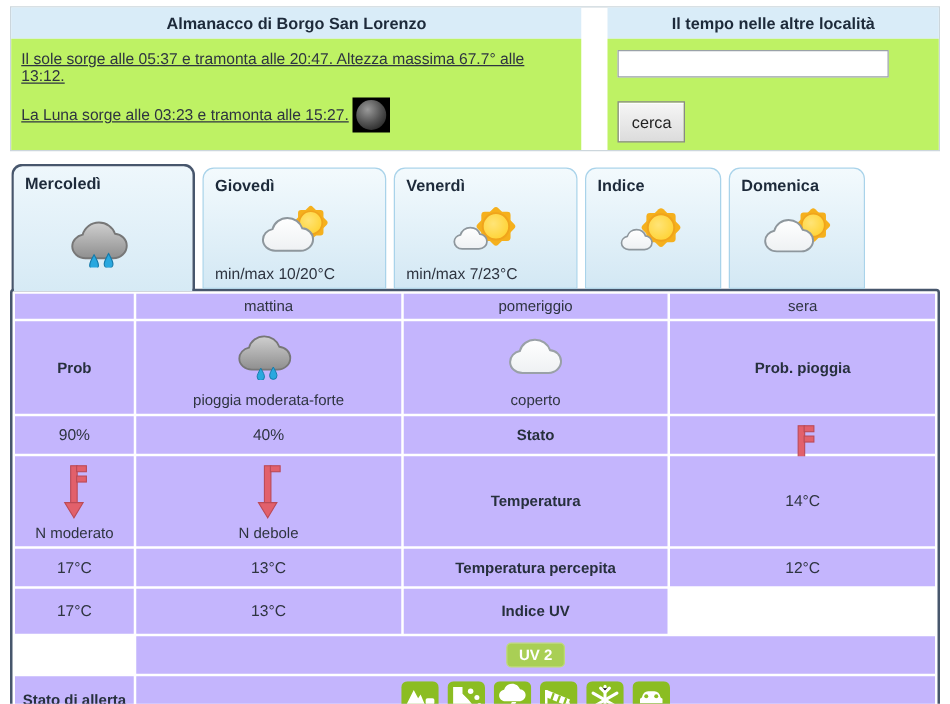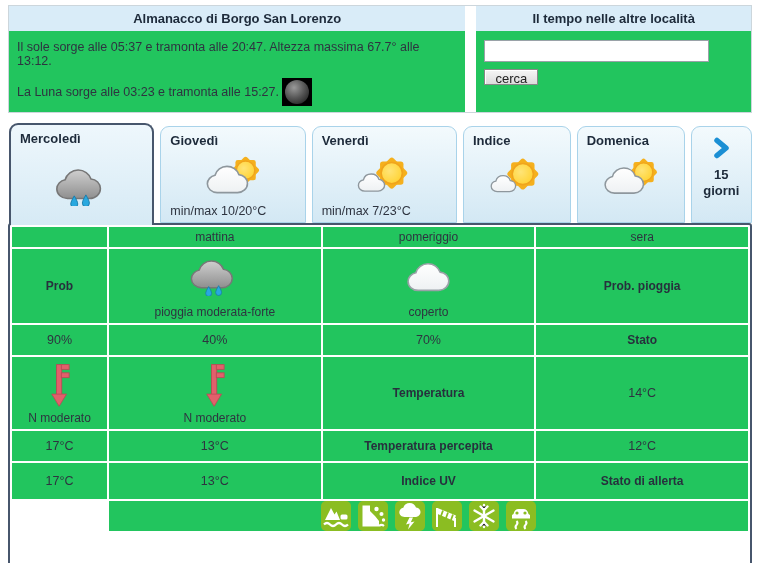--- a/index.html
+++ b/index.html
@@ -6,40 +6,40 @@
   body{
     width:760px;height:563px;overflow:hidden;background:#fff;
     font-family:"Liberation Sans", sans-serif;color:#2e3440;
     position:relative;
   }
   .page{padding:5px 8px 0 8px;}
 
   
   .almanac-wrap{
     border:1px solid #ccd6dc;background:#fff;
-    display:grid;grid-template-columns:61.5% 1fr;gap:11px;
+    display:grid;grid-template-columns:61.5% 1fr;gap:21px;
   }
   .alm-col{display:flex;flex-direction:column;}
   .alm-head{
     background:#d9ecf8;text-align:center;font-weight:bold;font-size:13px;
     color:#1d2a3a;padding:5px 0;
   }
-  .alm-body{background:#22c55e;padding:7px 8px 6px 8px;font-size:12.5px;color:#2e3440;flex:1;}
+  .alm-body{background:#bef264;padding:7px 8px 6px 8px;font-size:12.5px;color:#2e3440;flex:1;text-decoration:underline;}
   .sun-line{margin:2px 0 10px 0;}
   .moon-line{display:flex;align-items:center;gap:3px;}
   .moon{display:inline-block;width:30px;height:28px;background:#000;flex:0 0 auto;
         display:flex;align-items:center;justify-content:center;}
   .moon-disc{width:24px;height:24px;border-radius:50%;
      background:radial-gradient(circle at 38% 32%, #999 0%, #555 48%, #1c1c1c 92%);}
   .search-input{
     width:87%;height:22px;border:1px solid #9aa2a8;font-size:13px;padding:0 4px;
     box-sizing:border-box;display:block;margin-top:2px;
   }
   .search-btn{
-    margin-top:7px;width:54px;height:16px;font-size:13px;color:#222;
+    margin-top:19px;width:54px;height:33px;font-size:13px;color:#222;
     background:linear-gradient(#f6f6f6,#dcdcdc);border:1px solid #888;
     box-shadow:inset 1px 1px 0 #fff;cursor:pointer;font-family:"Liberation Sans",sans-serif;
   }
 
   
   .tabs{display:flex;gap:6px;margin-top:10px;position:relative;z-index:2;margin-bottom:-2px;padding-left:1px;}
   .tab{
     box-sizing:border-box;border:1px solid #a9d3ea;border-radius:9px 9px 0 0;
     background:linear-gradient(#f3fafd 0%,#d3e8f4 100%);
     width:147px;height:97px;margin-top:3px;padding:6px 9px 4px 9px;
@@ -58,21 +58,21 @@
 
   
   .forecast{
     border:2px solid #47566c;border-radius:3px;background:#fff;padding:2px;margin-top:0;
   }
   .fgrid{
     display:grid;grid-template-columns:95px 1fr 1fr 1fr;gap:2px;
     grid-template-rows:20px 74px 30px 72px 30px 36px 30px 38px;
   }
   .cell{
-    background:#22c55e;display:flex;align-items:center;justify-content:center;
+    background:#c4b5fd;display:flex;align-items:center;justify-content:center;
     font-size:12.5px;color:#2e3440;text-align:center;
   }
   .lbl{font-weight:bold;font-size:12px;color:#27303d;line-height:1.2;padding:0 4px;}
   .colhead{font-size:12px;}
   .stack{flex-direction:column;justify-content:space-between;padding:5px 0 4px 0;}
   .cap{font-size:12px;}
   .span3{grid-column:2 / 5;}
   .uv-badge{
     display:inline-block;background:#a9cf55;border:1px solid #bfdb79;border-radius:4px;
     color:#fff;font-weight:bold;font-size:12px;padding:2px 9px;
@@ -198,28 +198,20 @@
       <div class="tab-label">Domenica</div>
       <div class="tab-icon">
         <svg width="62" height="44" viewBox="0 0 64 44">
           <use href="#sunp" transform="translate(45,18)"></use>
           <use href="#cloudp" transform="translate(0,8) scale(0.88)" fill="url(#wcloud)" stroke="#8e979d" stroke-width="1.8"></use>
         </svg>
       </div>
       <div class="tab-temp"></div>
     </div>
 
-    <div class="tab more">
-      <span>
-        <svg width="24" height="22" viewBox="0 0 24 22">
-          <path d="M8 3.5 L17 11 L8 18.5" fill="none" stroke="#1b8fd4" stroke-width="5.5" stroke-linecap="round" stroke-linejoin="round"></path>
-        </svg>
-      </span>
-      <div class="more-label">15 giorni</div>
-    </div>
   </div>
 
   <div class="forecast">
     <div class="fgrid">
 
       <div class="cell"></div>
       <div class="cell colhead">mattina</div>
       <div class="cell colhead">pomeriggio</div>
       <div class="cell colhead">sera</div>
 
@@ -239,51 +231,61 @@
           <svg width="58" height="42" viewBox="0 0 64 44">
             <use href="#cloudp" transform="translate(4,3)" fill="url(#wcloud)" stroke="#9aa1a7" stroke-width="1.8"></use>
           </svg>
         </span>
         <span class="cap">coperto</span>
       </div>
 
       <div class="cell lbl">Prob. pioggia</div>
       <div class="cell">90%</div>
       <div class="cell">40%</div>
-      <div class="cell">70%</div>
 
       <div class="cell lbl">Stato</div>
       <div class="cell stack">
         <span>
           <svg width="24" height="46" viewBox="0 0 24 53">
               <use href="#windmod"></use>
             </svg>
         </span>
         <span class="cap">N moderato</span>
       </div>
       <div class="cell stack">
         <span>
           <svg width="24" height="46" viewBox="0 0 24 53">
               <use href="#windmod"></use>
             </svg>
         </span>
         <span class="cap">N moderato</span>
+      </div>
+      <div class="cell stack">
+        <span>
+          <svg width="24" height="46" viewBox="0 0 24 53">
+              <use href="#windweak"></use>
+            </svg>
+        </span>
+        <span class="cap">N debole</span>
       </div>
 
       <div class="cell lbl">Temperatura</div>
       <div class="cell">14°C</div>
       <div class="cell">17°C</div>
       <div class="cell">13°C</div>
 
       <div class="cell lbl">Temperatura percepita</div>
       <div class="cell">12°C</div>
       <div class="cell">17°C</div>
       <div class="cell">13°C</div>
 
       <div class="cell lbl">Indice UV</div>
+      <div class="cell span3">
+        <span class="uv-badge">UV 2</span>
+      </div>
 
       <div class="cell lbl">Stato di allerta</div>
       <div class="cell span3">
         <div class="alerts">
           <svg class="alert-ic" viewBox="0 0 30 30">
             <rect width="30" height="30" rx="5" fill="#8bbd22"></rect>
             <path d="M4 19 L10 7 L13.5 13.5 L15.5 10.5 L19 19 Z" fill="#fff"></path>
             <rect x="19.5" y="13.5" width="7" height="5" rx="1.5" fill="#fff"></rect>
             <path d="M3 23.5 q3 -3 6 0 q3 3 6 0 q3 -3 6 0 q3 3 6 0" stroke="#fff" stroke-width="2.3" fill="none"></path>
           </svg>

